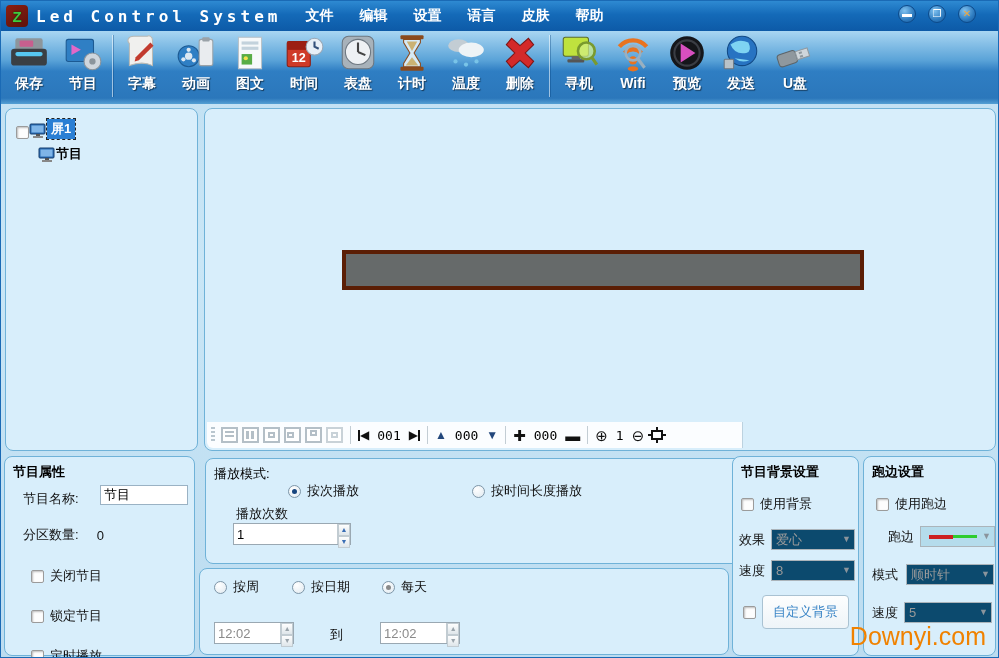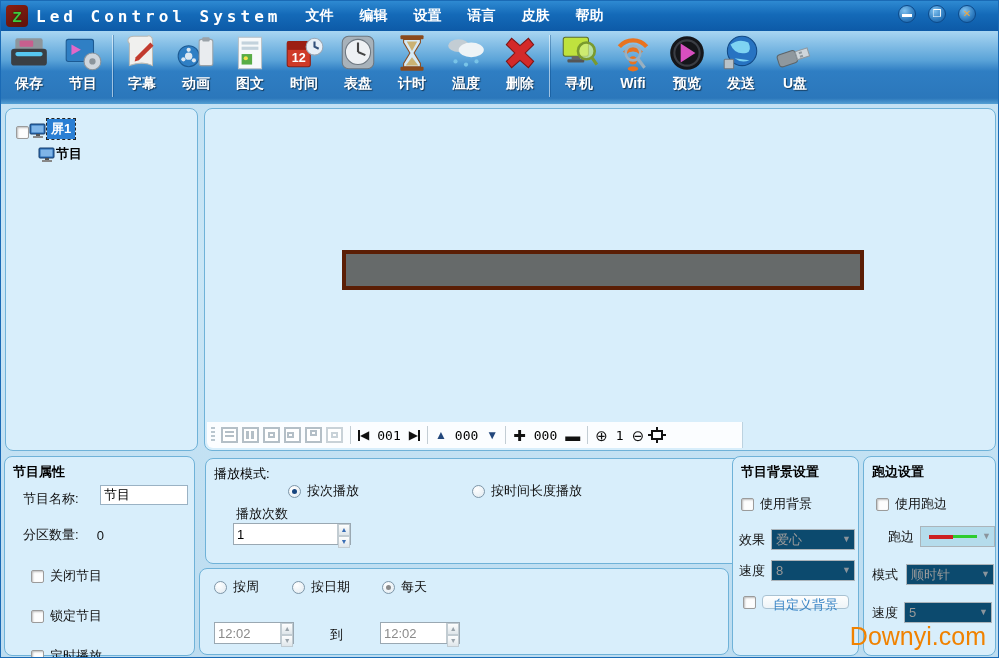--- a/index.html
+++ b/index.html
@@ -113,21 +113,21 @@
   .radio.checked.gray::after { background:#8a8a8a; }
 
   .ddl { height:21px; border:1px solid #abb4ba; background:#0c4a6e; display:flex;
     align-items:center; font-size:13px; color:#9a9a9a; padding-left:4px; position:relative; }
   .ddl .arrow { position:absolute; right:3px; top:4px; font-size:9px; color:#8a949c; }
   .swatch-ddl { background:#b5dcec; }
   .swatch-line { display:flex; align-items:center; width:70%; height:4px; margin-left:4px; }
   .swatch-line .red  { flex:1; height:4px; background:#cc2020; }
   .swatch-line .green{ flex:1; height:3px; background:#2ecc2e; }
 
-  .btn-custom { height:14px; border:1px solid #a9c2d2; border-radius:4px;
+  .btn-custom { height:34px; border:1px solid #a9c2d2; border-radius:4px;
     background:linear-gradient(#fdfefe,#eef4f8); color:#3a85c6; font-size:13px;
     padding:0 10px; font-family:inherit; cursor:pointer; }
 
   .watermark { position:absolute; right:12px; bottom:6px; font-size:25px; color:#f08200;
     font-weight:500; letter-spacing:0; }
 </style>
 </head>
 <body>
 
 <div class="window">

